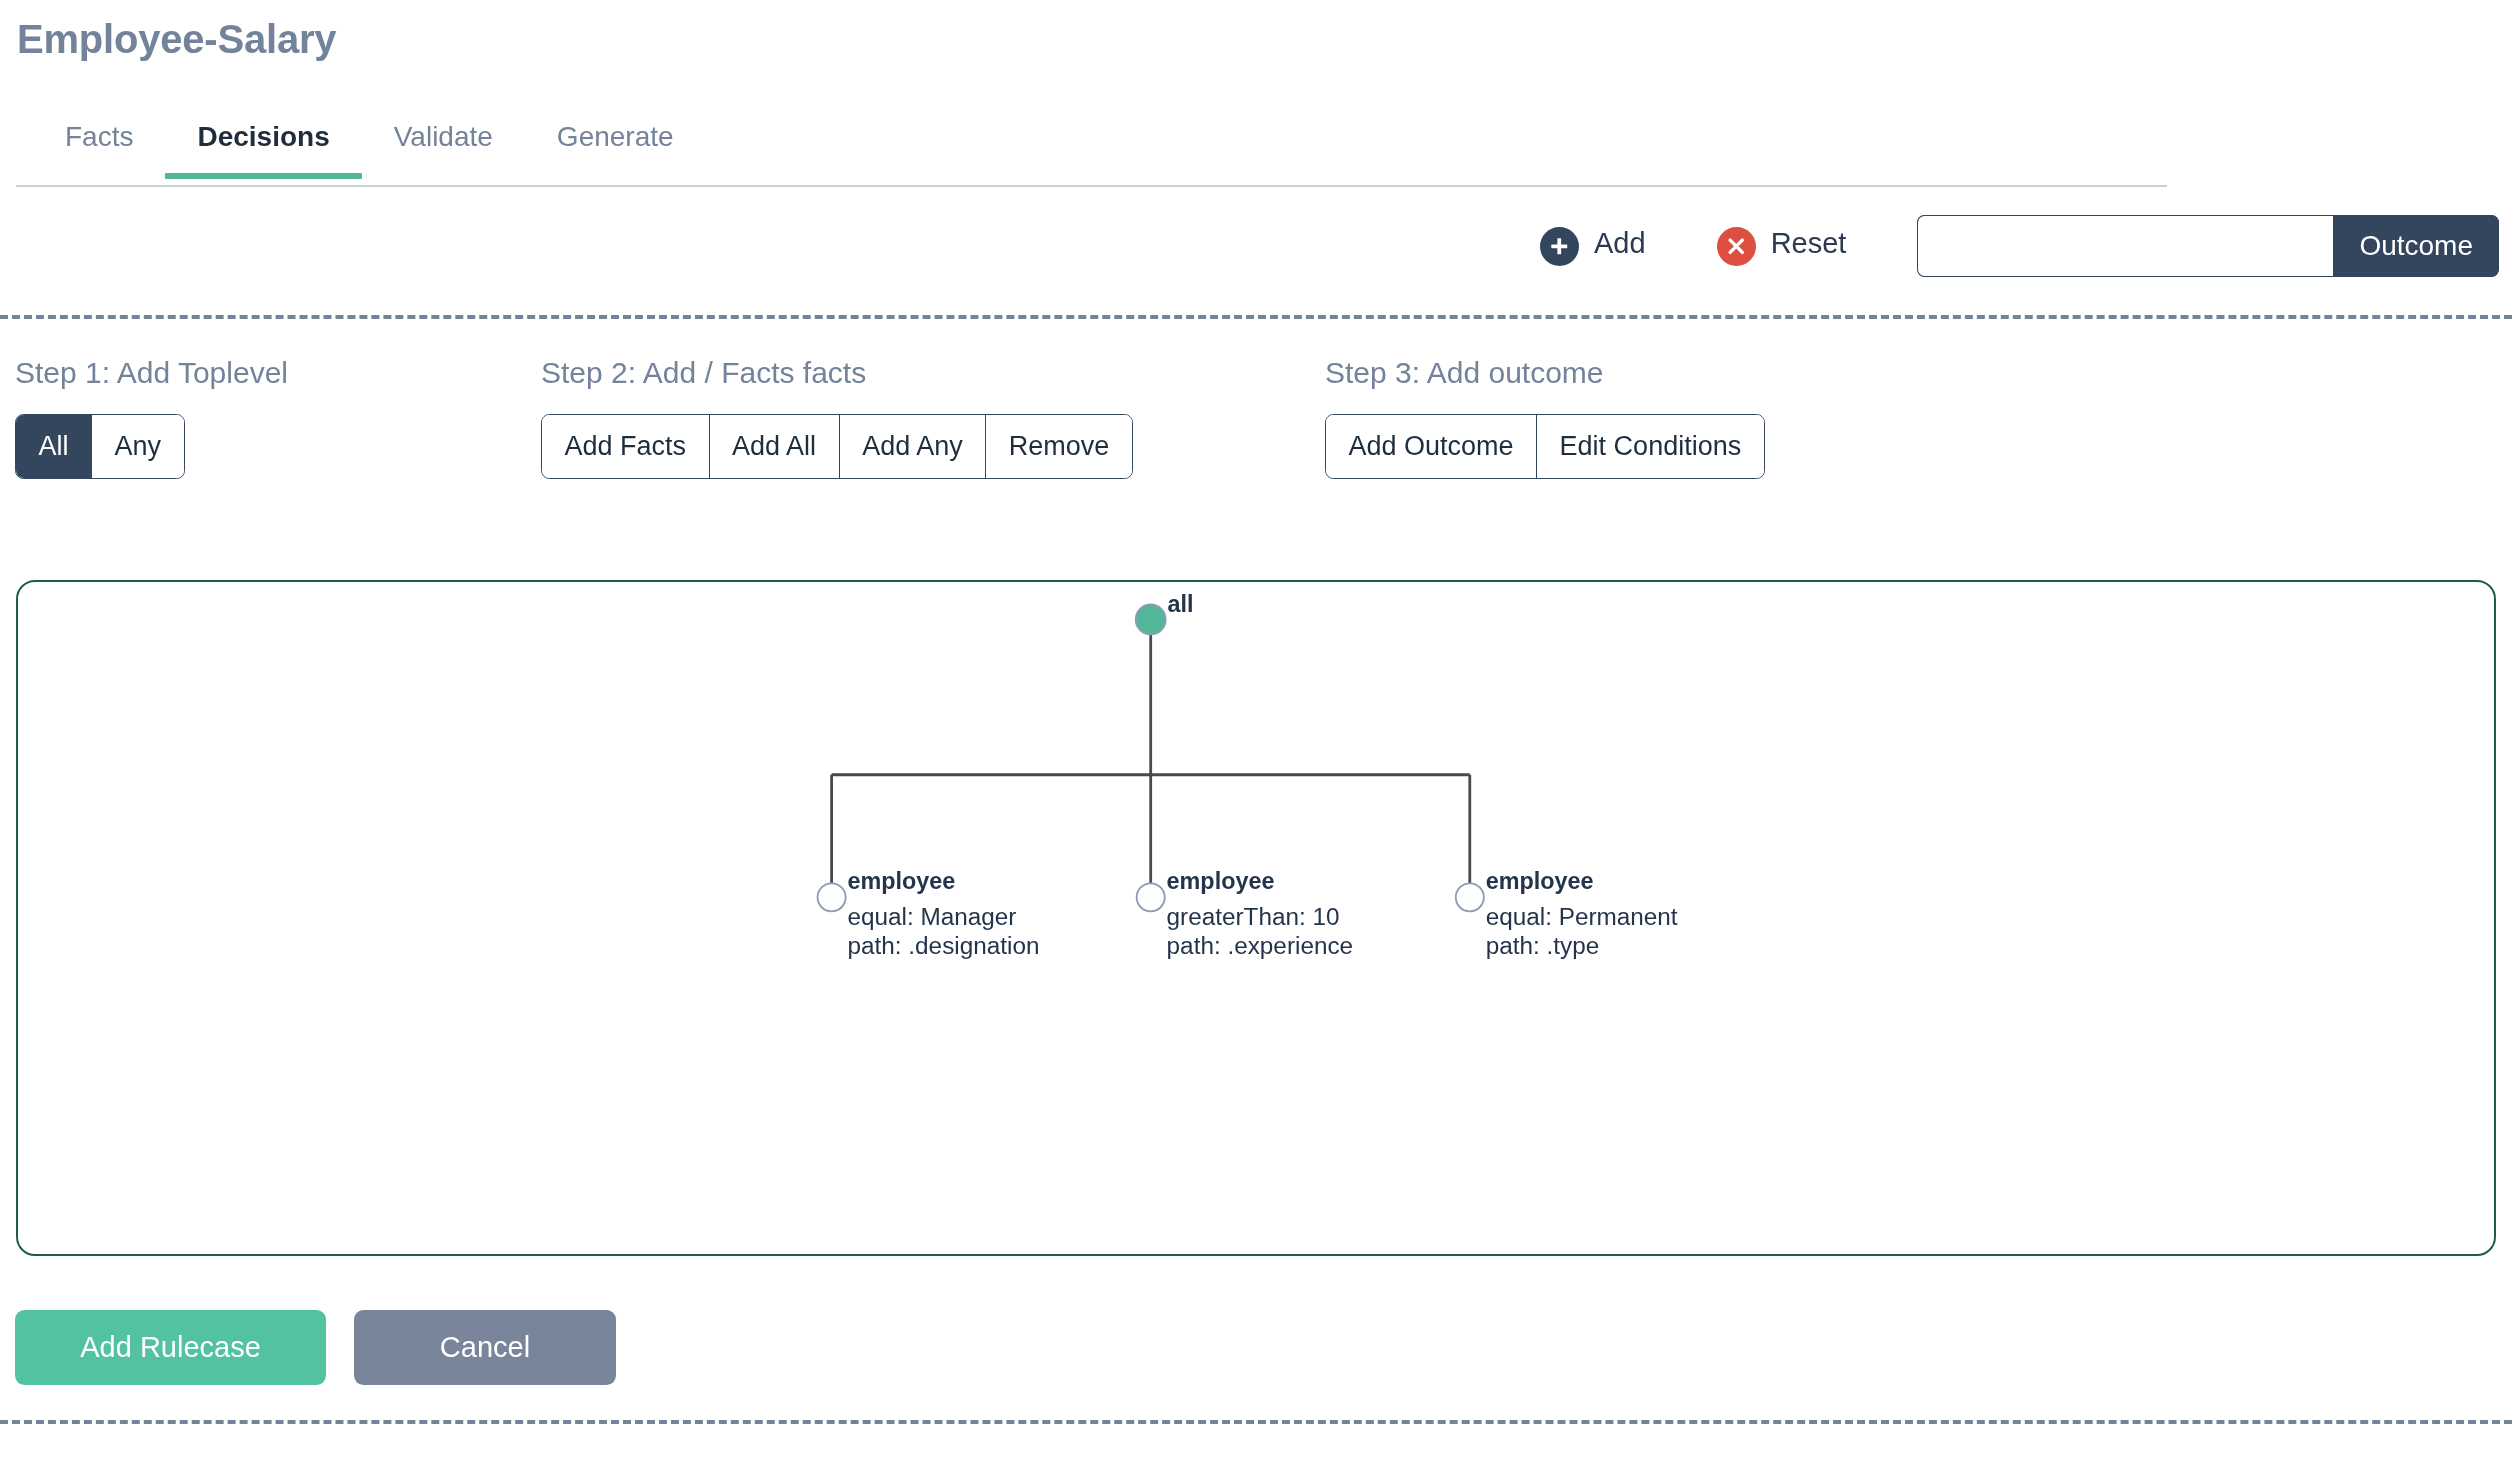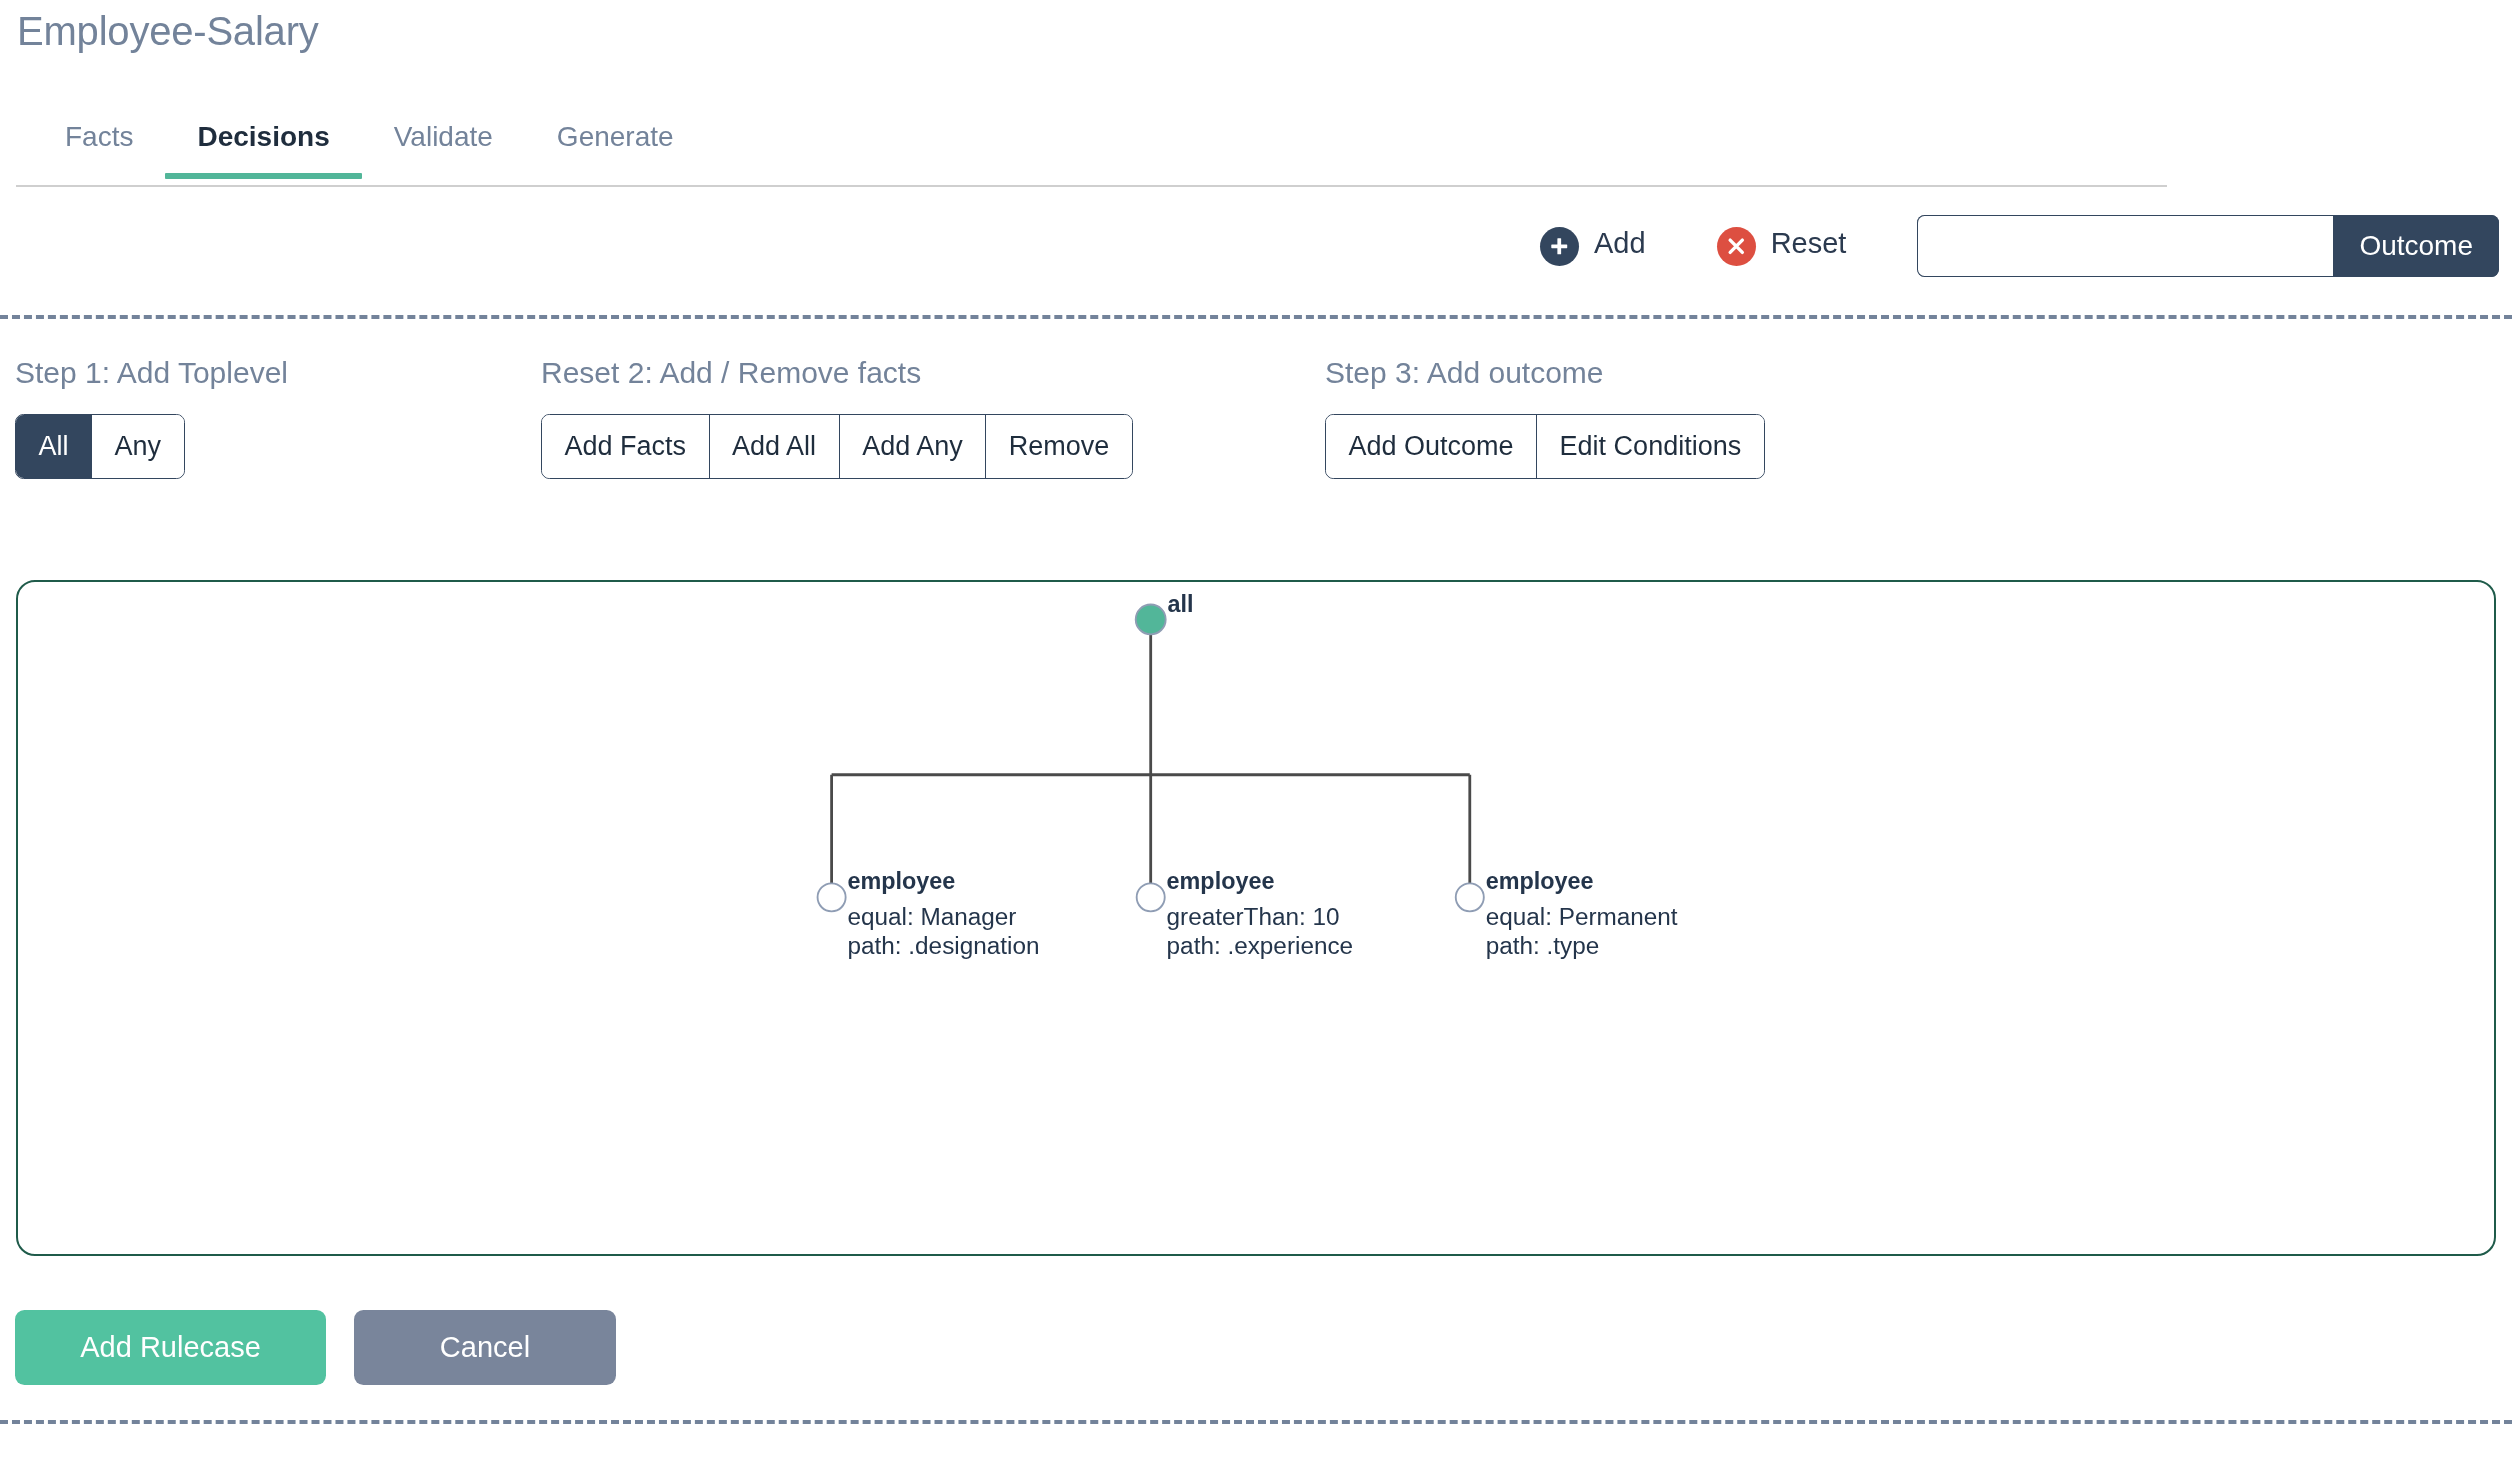--- a/index.html
+++ b/index.html
@@ -13,23 +13,23 @@
     font-family: "Liberation Sans", sans-serif;
     -webkit-font-smoothing: antialiased;
     overflow: hidden;
     position: relative;
   }
 
   
   .page-title {
     position: absolute;
     left: 17px;
-    top: 9px;
+    top: 17px;
     font-size: 40px;
-    font-weight: 400;
+    font-weight: 700;
     color: #73839a;
     letter-spacing: -0.2px;
     white-space: nowrap;
   }
 
   
   .tabbar {
     position: absolute;
     left: 16px;
     top: 110px;
@@ -304,21 +304,21 @@
 
 <div class="steps">
   <div class="step" id="step-1">
     <div class="step-title">Step 1: Add Toplevel</div>
     <div class="btn-group" id="grp-1">
         <button class="grp-btn selected">All</button>
         <button class="grp-btn">Any</button>
       </div>
   </div>
   <div class="step" id="step-2">
-    <div class="step-title">Reset 2: Add / Remove facts</div>
+    <div class="step-title">Step 2: Add / Facts facts</div>
     <div class="btn-group" id="grp-2">
         <button class="grp-btn">Add Facts</button>
         <button class="grp-btn">Add All</button>
         <button class="grp-btn">Add Any</button>
         <button class="grp-btn">Remove</button>
       </div>
   </div>
   <div class="step" id="step-3">
     <div class="step-title">Step 3: Add outcome</div>
     <div class="btn-group" id="grp-3">

